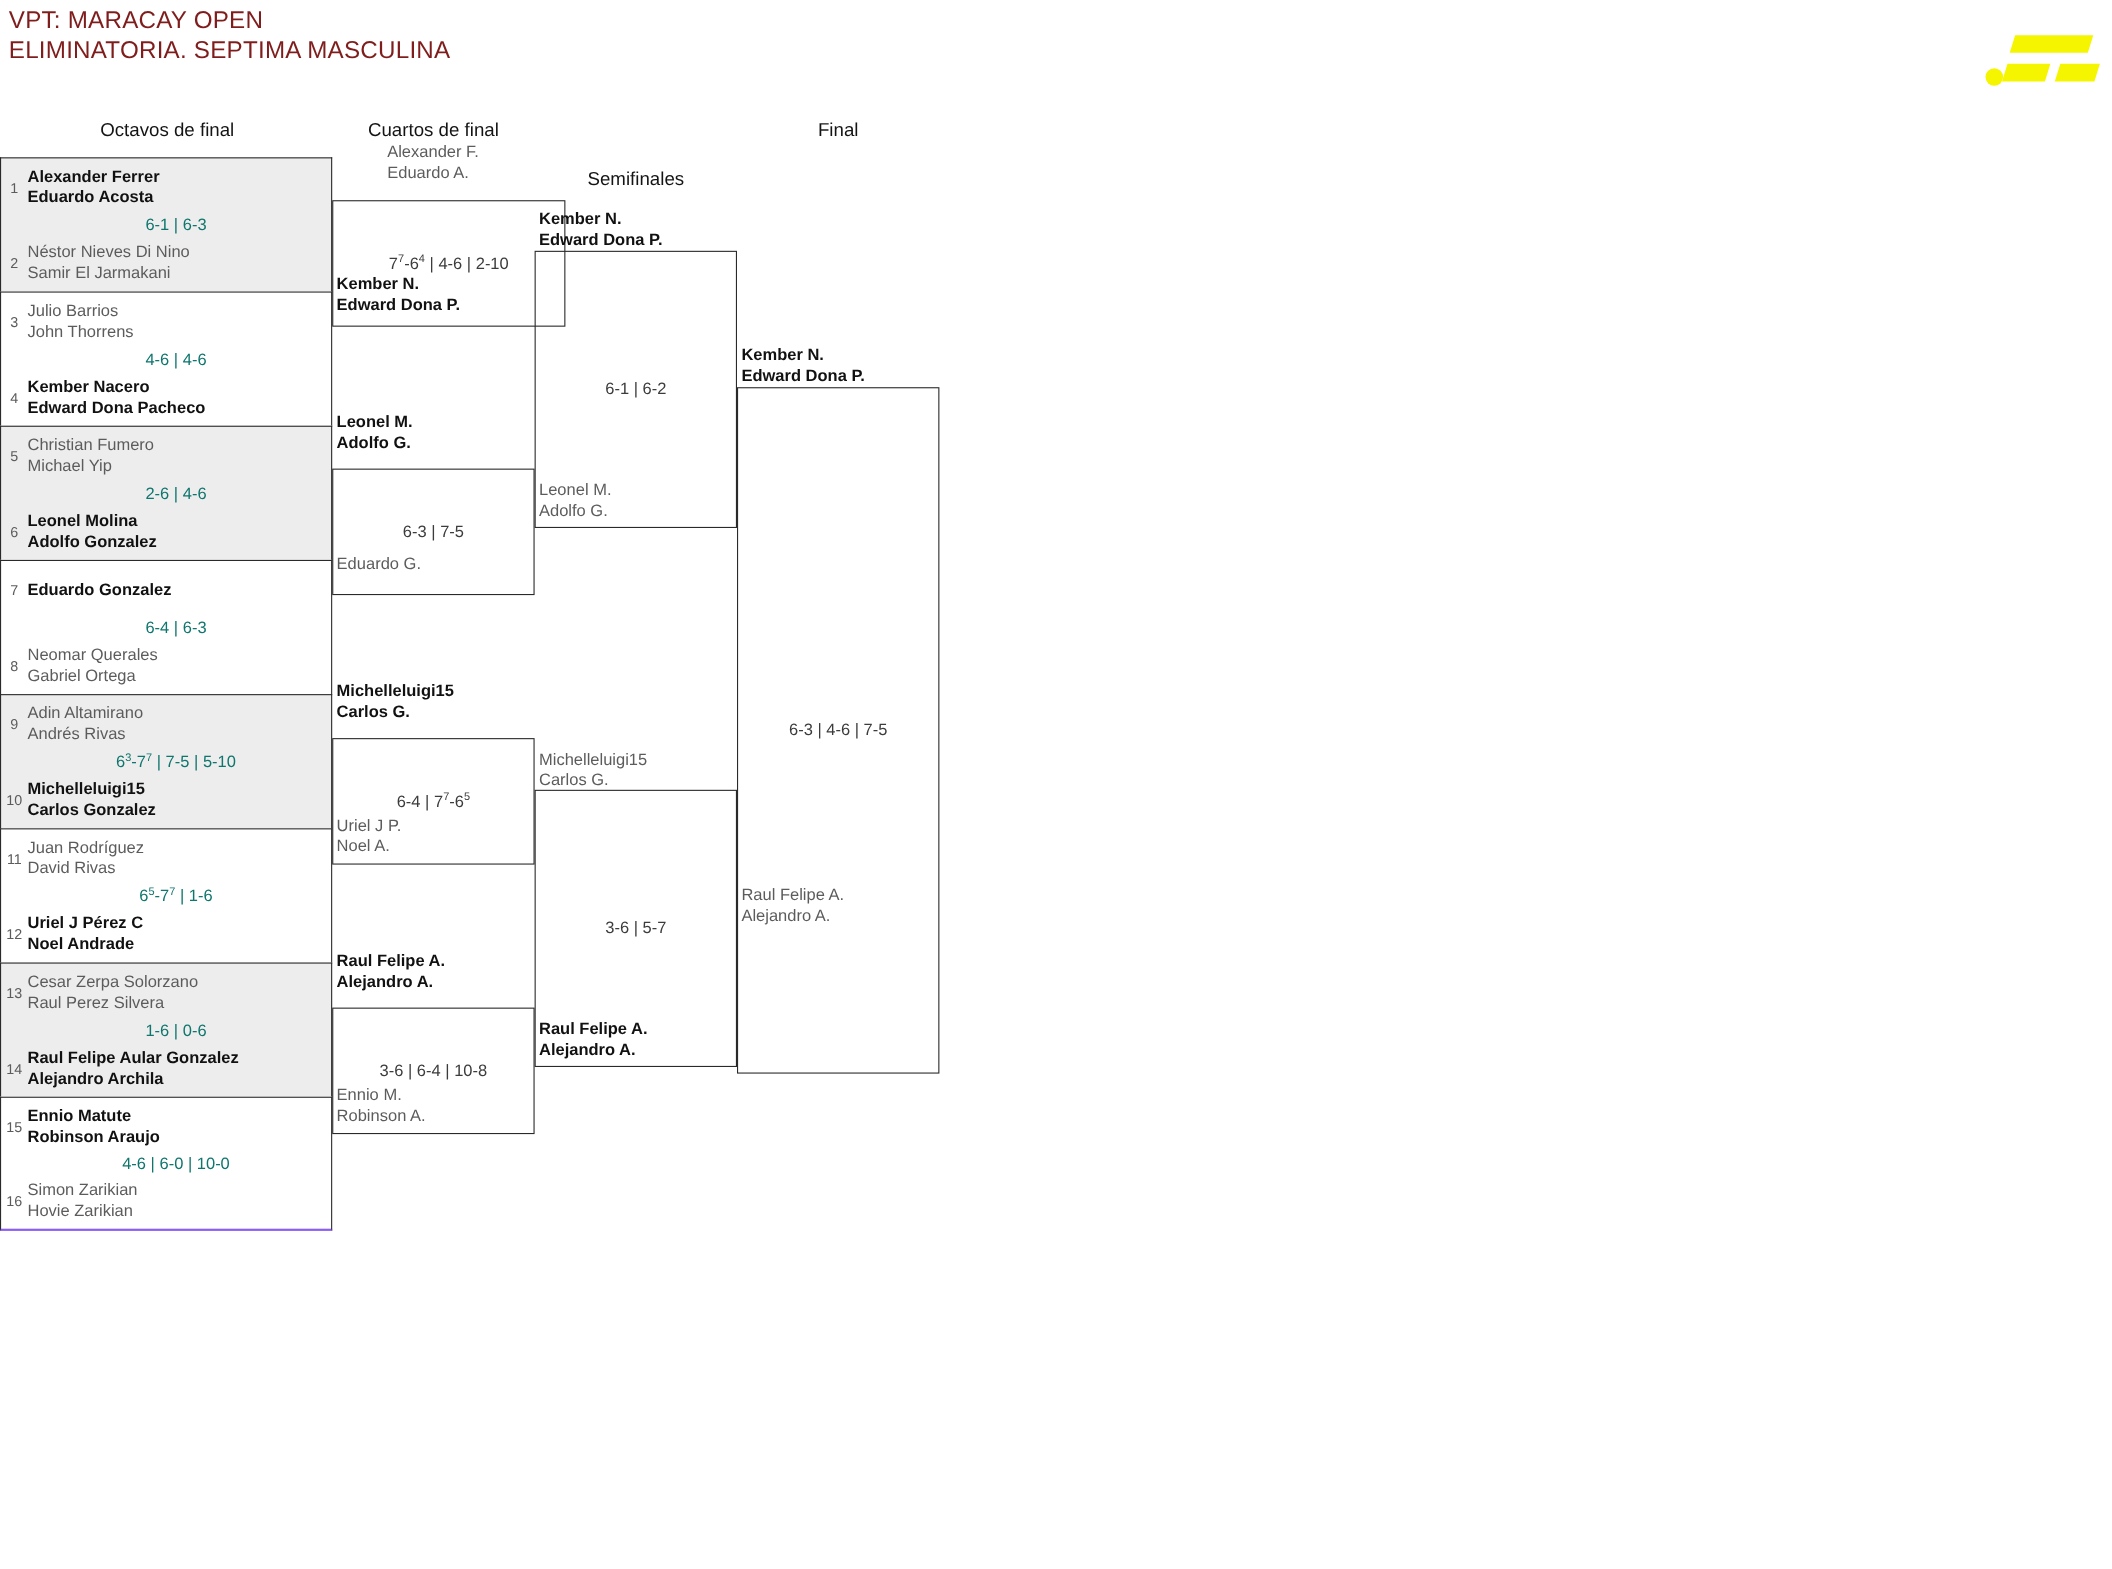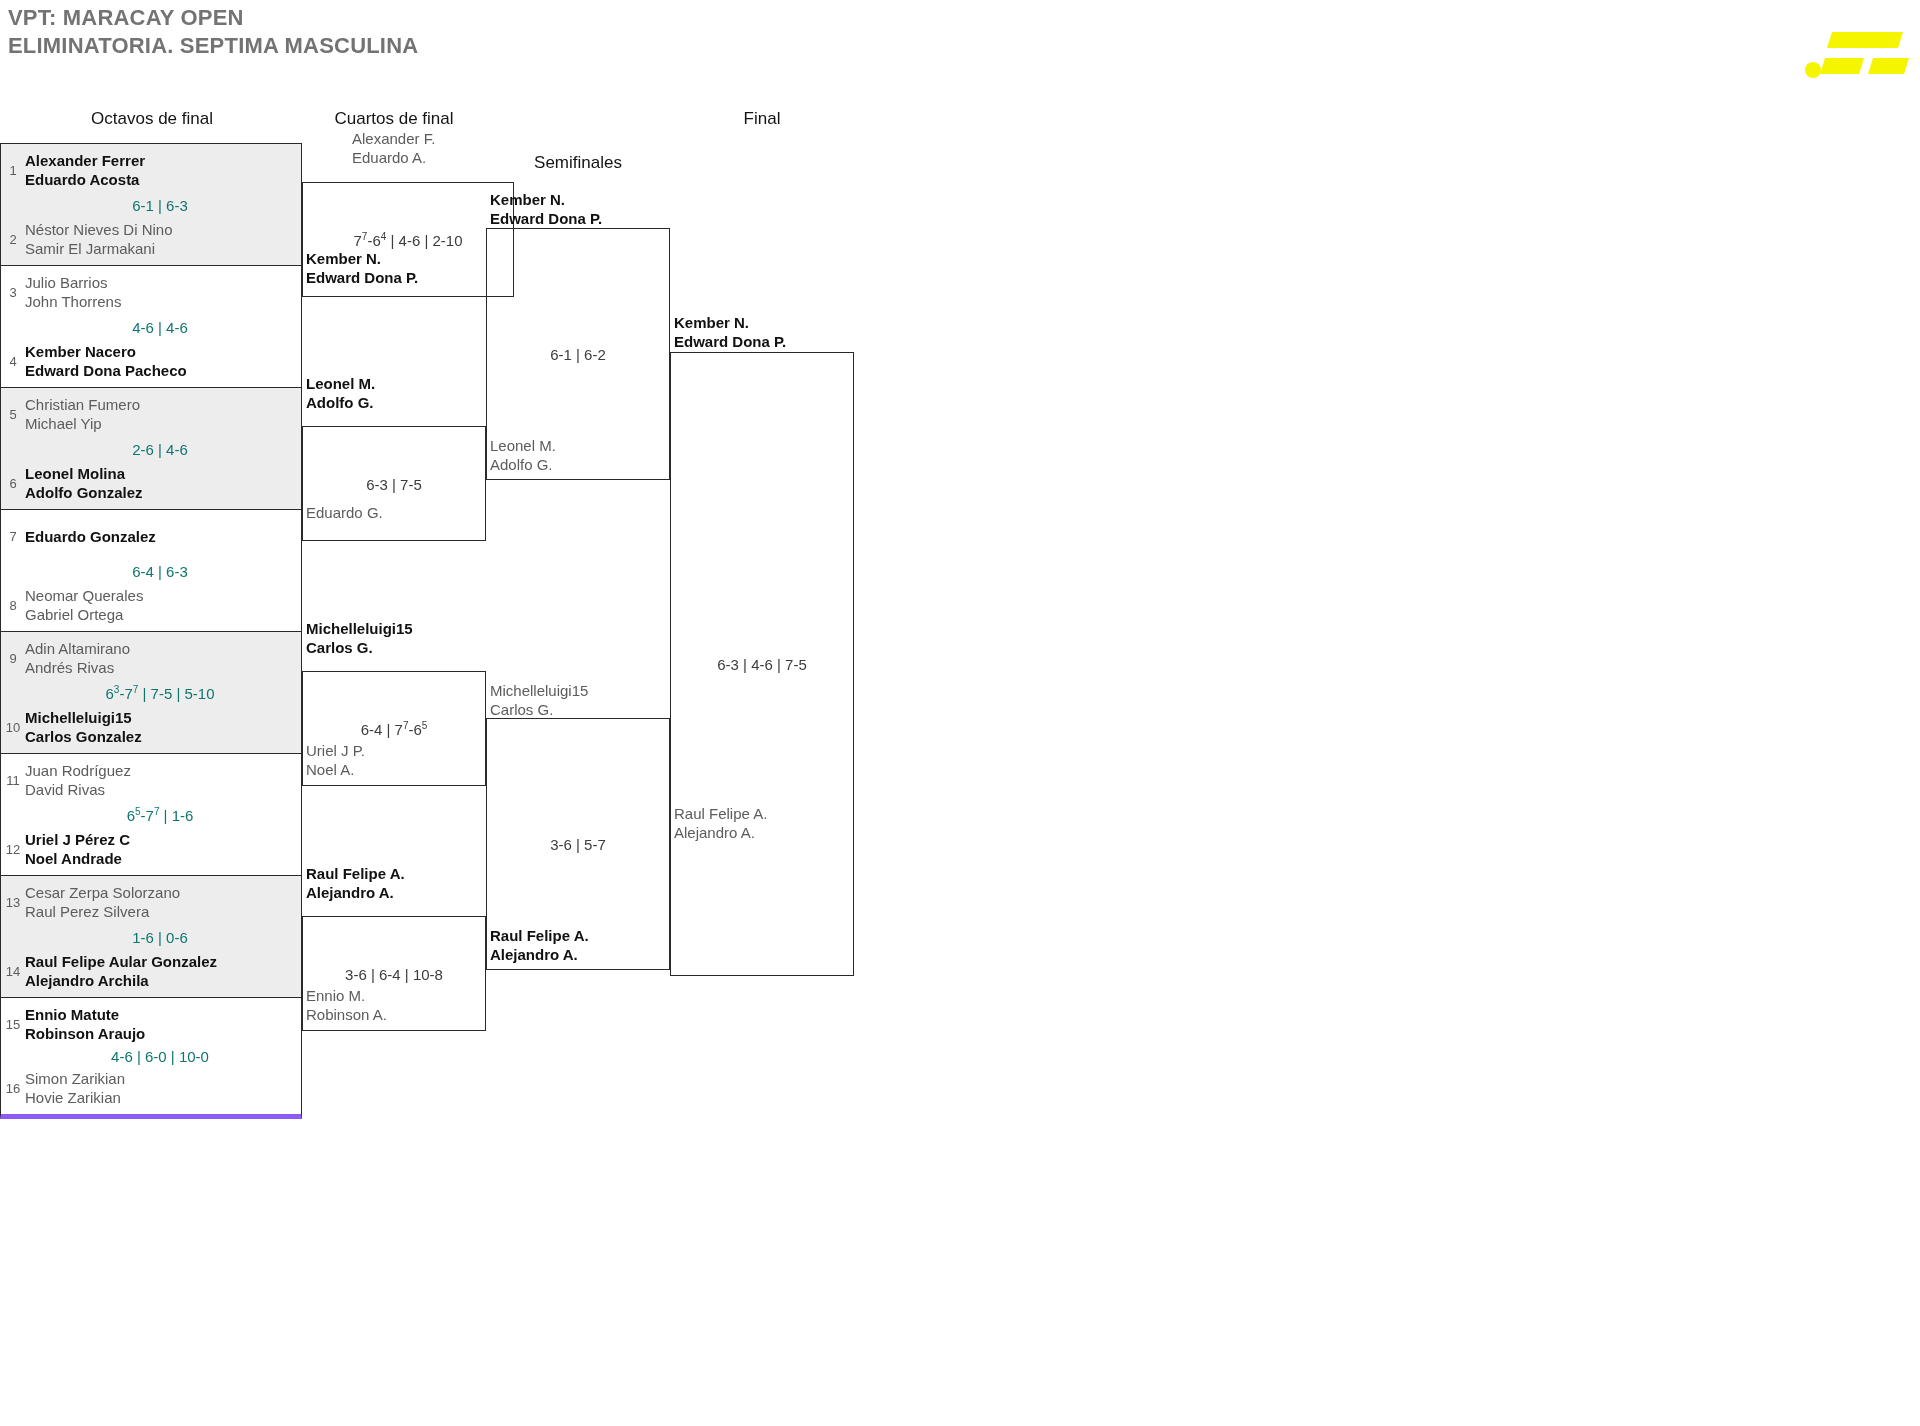--- a/index.html
+++ b/index.html
@@ -15,22 +15,22 @@
     position: relative;
     width: 1920px;
     height: 1426px;
     background: #fff;
   }
 
   
   .title-block {
     position: absolute;
     left: 8px; top: 4px;
-    color: #737373;
-    font-weight: bold;
+    color: #7f1d1d;
+    font-weight: normal;
     font-size: 22px;
     line-height: 28px;
     letter-spacing: .2px;
   }
   .title-line { display: block; white-space: nowrap; }
 
   
   .logo {
     position: absolute;
     right: 8px; top: 2px;
@@ -55,21 +55,21 @@
   }
   .r16-match {
     position: relative;
     width: 302px;
     height: 122px;
     border: 1px solid #2a2a2a;
     border-bottom: none;
     background: #ffffff;
   }
   .r16-match.shaded { background: #ededed; }
-  .r16-match.last { border-bottom: 5px solid #8b5cf6; padding-left: 16px; }
+  .r16-match.last { border-bottom: 2px solid #8b5cf6; padding-left: 16px; }
 
   .slot {
     position: absolute;
     left: 0; right: 0;
     height: 40px;
     display: flex;
     align-items: center;
   }
   .slot.top { top: 6px; }
   .slot.bot { bottom: 6px; }

